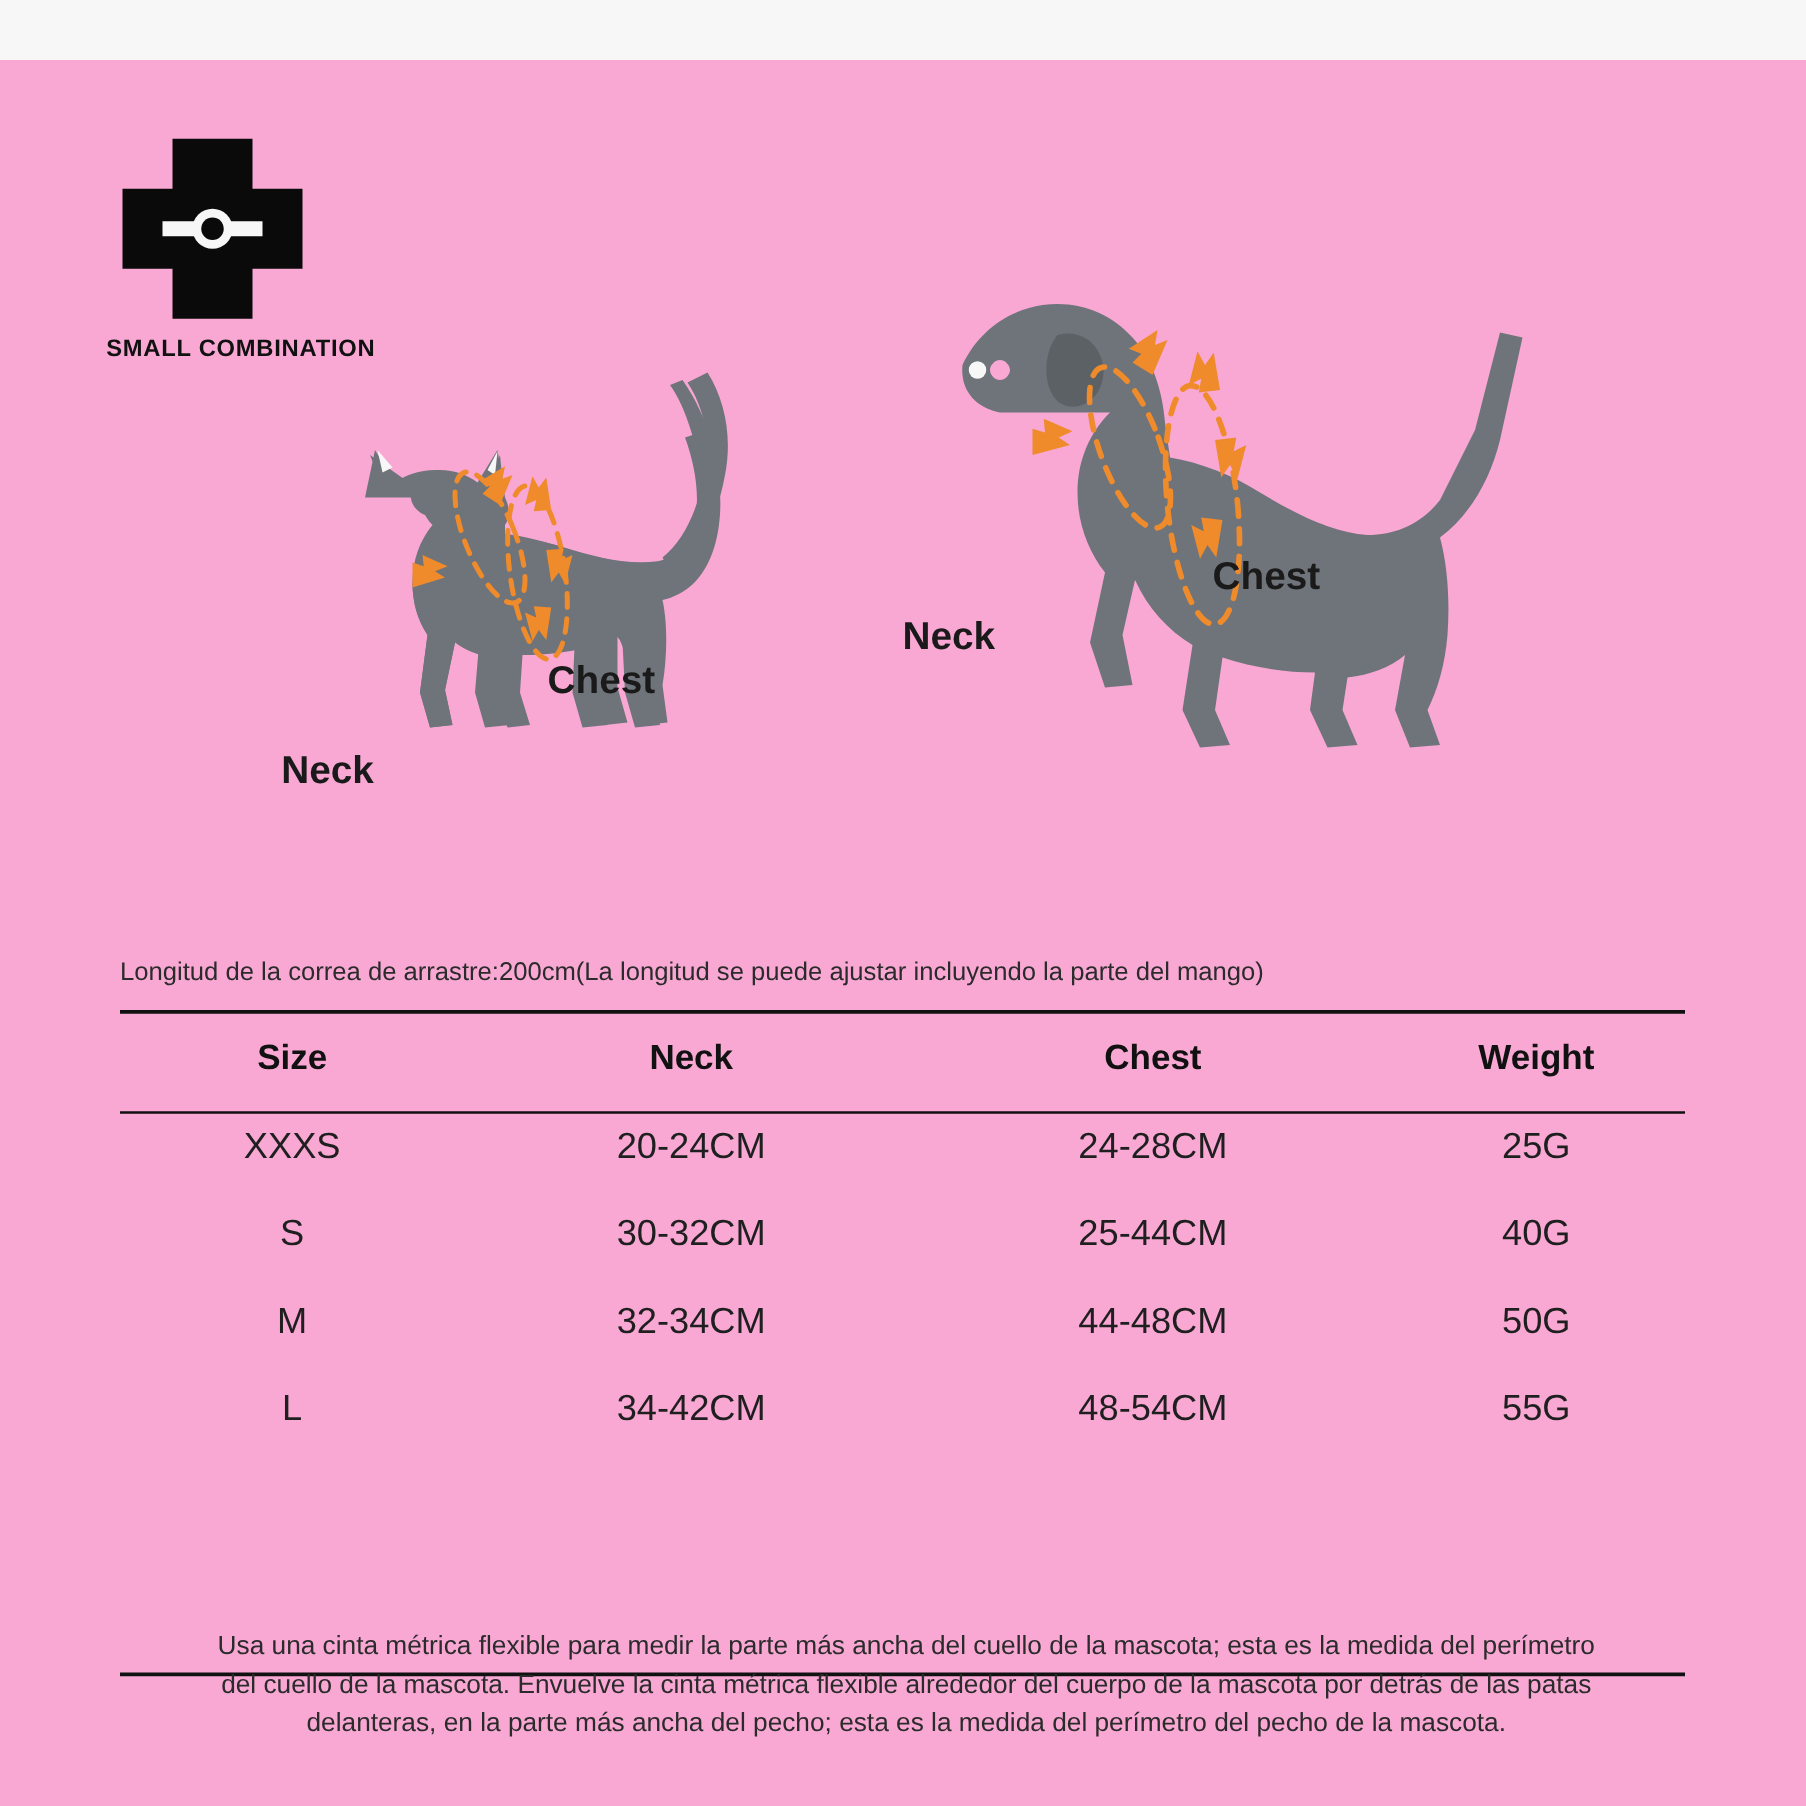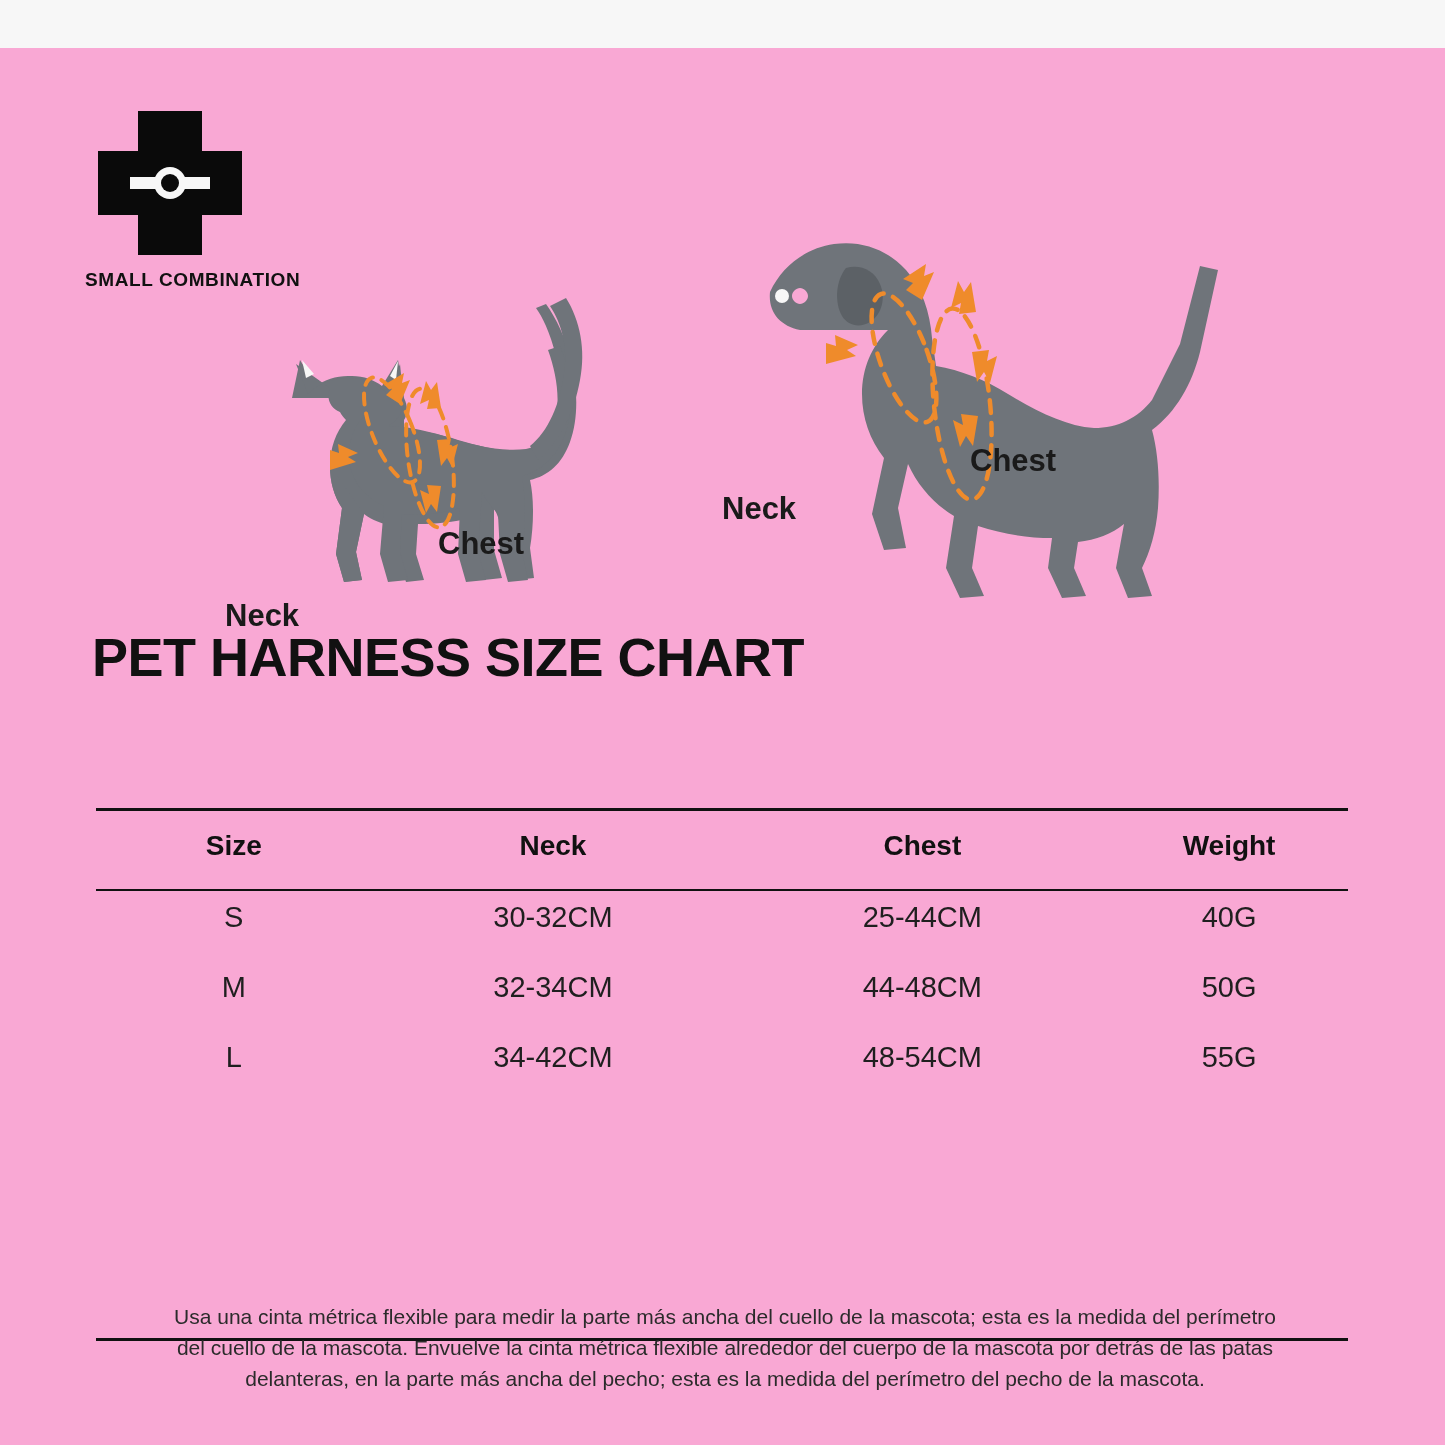--- a/index.html
+++ b/index.html
@@ -284,38 +284,44 @@
         <path d="M978 208 l-5 30 -7 -10 -6 11 -7 -27 10 5 -2 -11 z"></path>
       </g>
     </svg>
 
     <span class="an-label cat-neck">Neck</span>
     <span class="an-label cat-chest">Chest</span>
     <span class="an-label dog-neck">Neck</span>
     <span class="an-label dog-chest">Chest</span>
   </div>
 
-  <div class="title">PET HARNESS SIZE CHART</div>
+  <div class="note">Longitud de la correa de arrastre:200cm(La longitud se puede ajustar incluyendo la parte del mango)</div>
 
   <div class="rule rule-top"></div>
   <div class="rule rule-header"></div>
   <div class="rule rule-bottom"></div>
 
   <div class="table-wrap">
     <table>
       <thead>
         <tr>
           <th class="col-size">Size</th>
           <th class="col-neck">Neck</th>
           <th class="col-chest">Chest</th>
           <th class="col-weight">Weight</th>
         </tr>
       </thead>
       <tbody>
         <tr>
+          <td>XXXS</td>
+          <td>20-24CM</td>
+          <td>24-28CM</td>
+          <td>25G</td>
+        </tr>
+        <tr>
           <td>S</td>
           <td>30-32CM</td>
           <td>25-44CM</td>
           <td>40G</td>
         </tr>
         <tr>
           <td>M</td>
           <td>32-34CM</td>
           <td>44-48CM</td>
           <td>50G</td>

